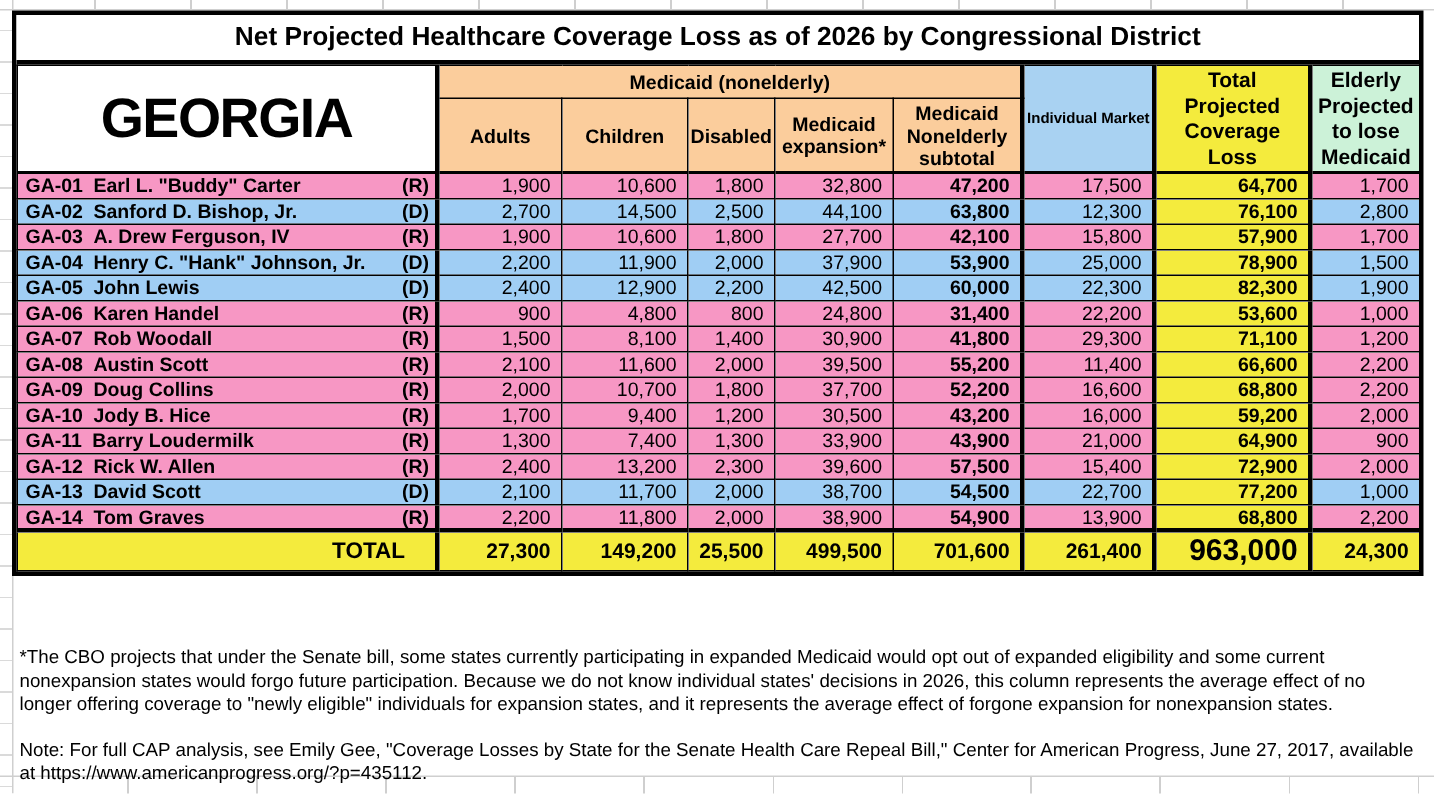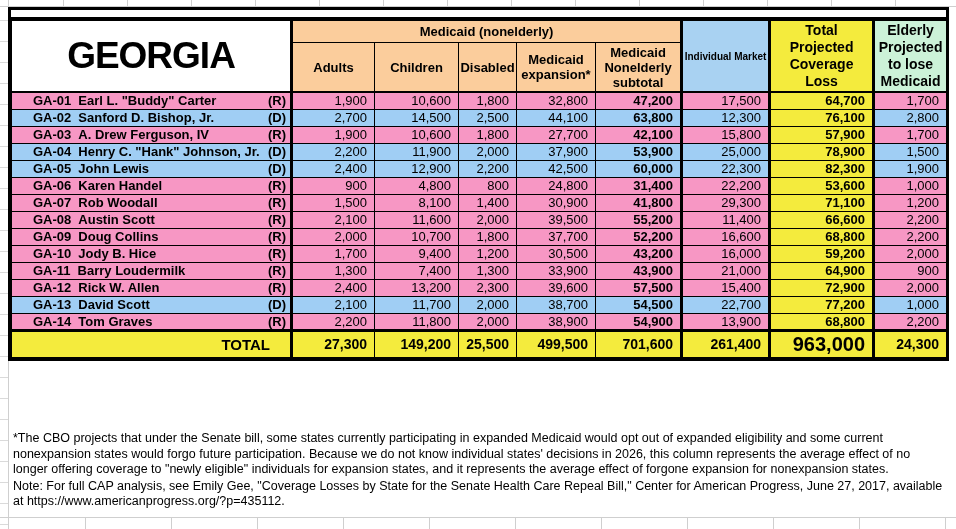--- a/index.html
+++ b/index.html
@@ -43,43 +43,44 @@
   .h-eld{background:#CCF2D8;font-size:14px;line-height:17px;white-space:normal;}
   thead tr.cols th, thead th[rowspan]{border-bottom:2px solid #000;}
 
   tbody td{height:17px;font-size:13px;padding:0;}
   tr.rep td{background:#F797C4;}
   tr.dem td{background:#A0CEF4;}
   td.num{text-align:right;padding-right:7px;}
   td.bold{font-weight:bold;}
   td.c-total{background:#F4EB3D !important;font-weight:bold;}
   .tl{border-left:3px solid #000;}
-  td.namecell{font-weight:bold;padding:0 4px 0 21px;}
+  td.namecell{font-weight:bold;padding:0 4px 0 5px;}
   .nc{display:flex;justify-content:space-between;align-items:center;}
   .nc .dist{margin-right:7px;}
   .nc .nm{flex:1;text-align:left;}
 
   tfoot td{background:#F4EB3D;border-top:3px solid #000;font-weight:bold;height:27px;font-size:14px;}
   tfoot td.lbl{text-align:right;padding-right:20px;font-size:15px;}
   tfoot td.grand{font-size:20px;}
 
   .footnotes{position:absolute;left:13px;top:431px;width:933px;z-index:1;
     font-size:12.5px;line-height:15.6px;color:#000;}
   .footnotes p{margin:0;white-space:normal;}
-  .footnotes p + p{margin-top:1px;}
+  .footnotes p + p{margin-top:15px;}
 </style>
 </head>
 <body>
 
 <div class="grid-top"></div>
 <div class="grid-left"></div>
 <div class="grid-bottom"></div>
 
 <div class="sheet">
   <div class="titleblock">
+    <div class="t-main">Net Projected Healthcare Coverage Loss as of 2026 by Congressional District</div>
   </div>
 
   <table>
     <colgroup>
       <col class="c-name">
         <col class="c-adults">
         <col class="c-children">
         <col class="c-disabled">
       <col class="c-exp">
         <col class="c-sub">

